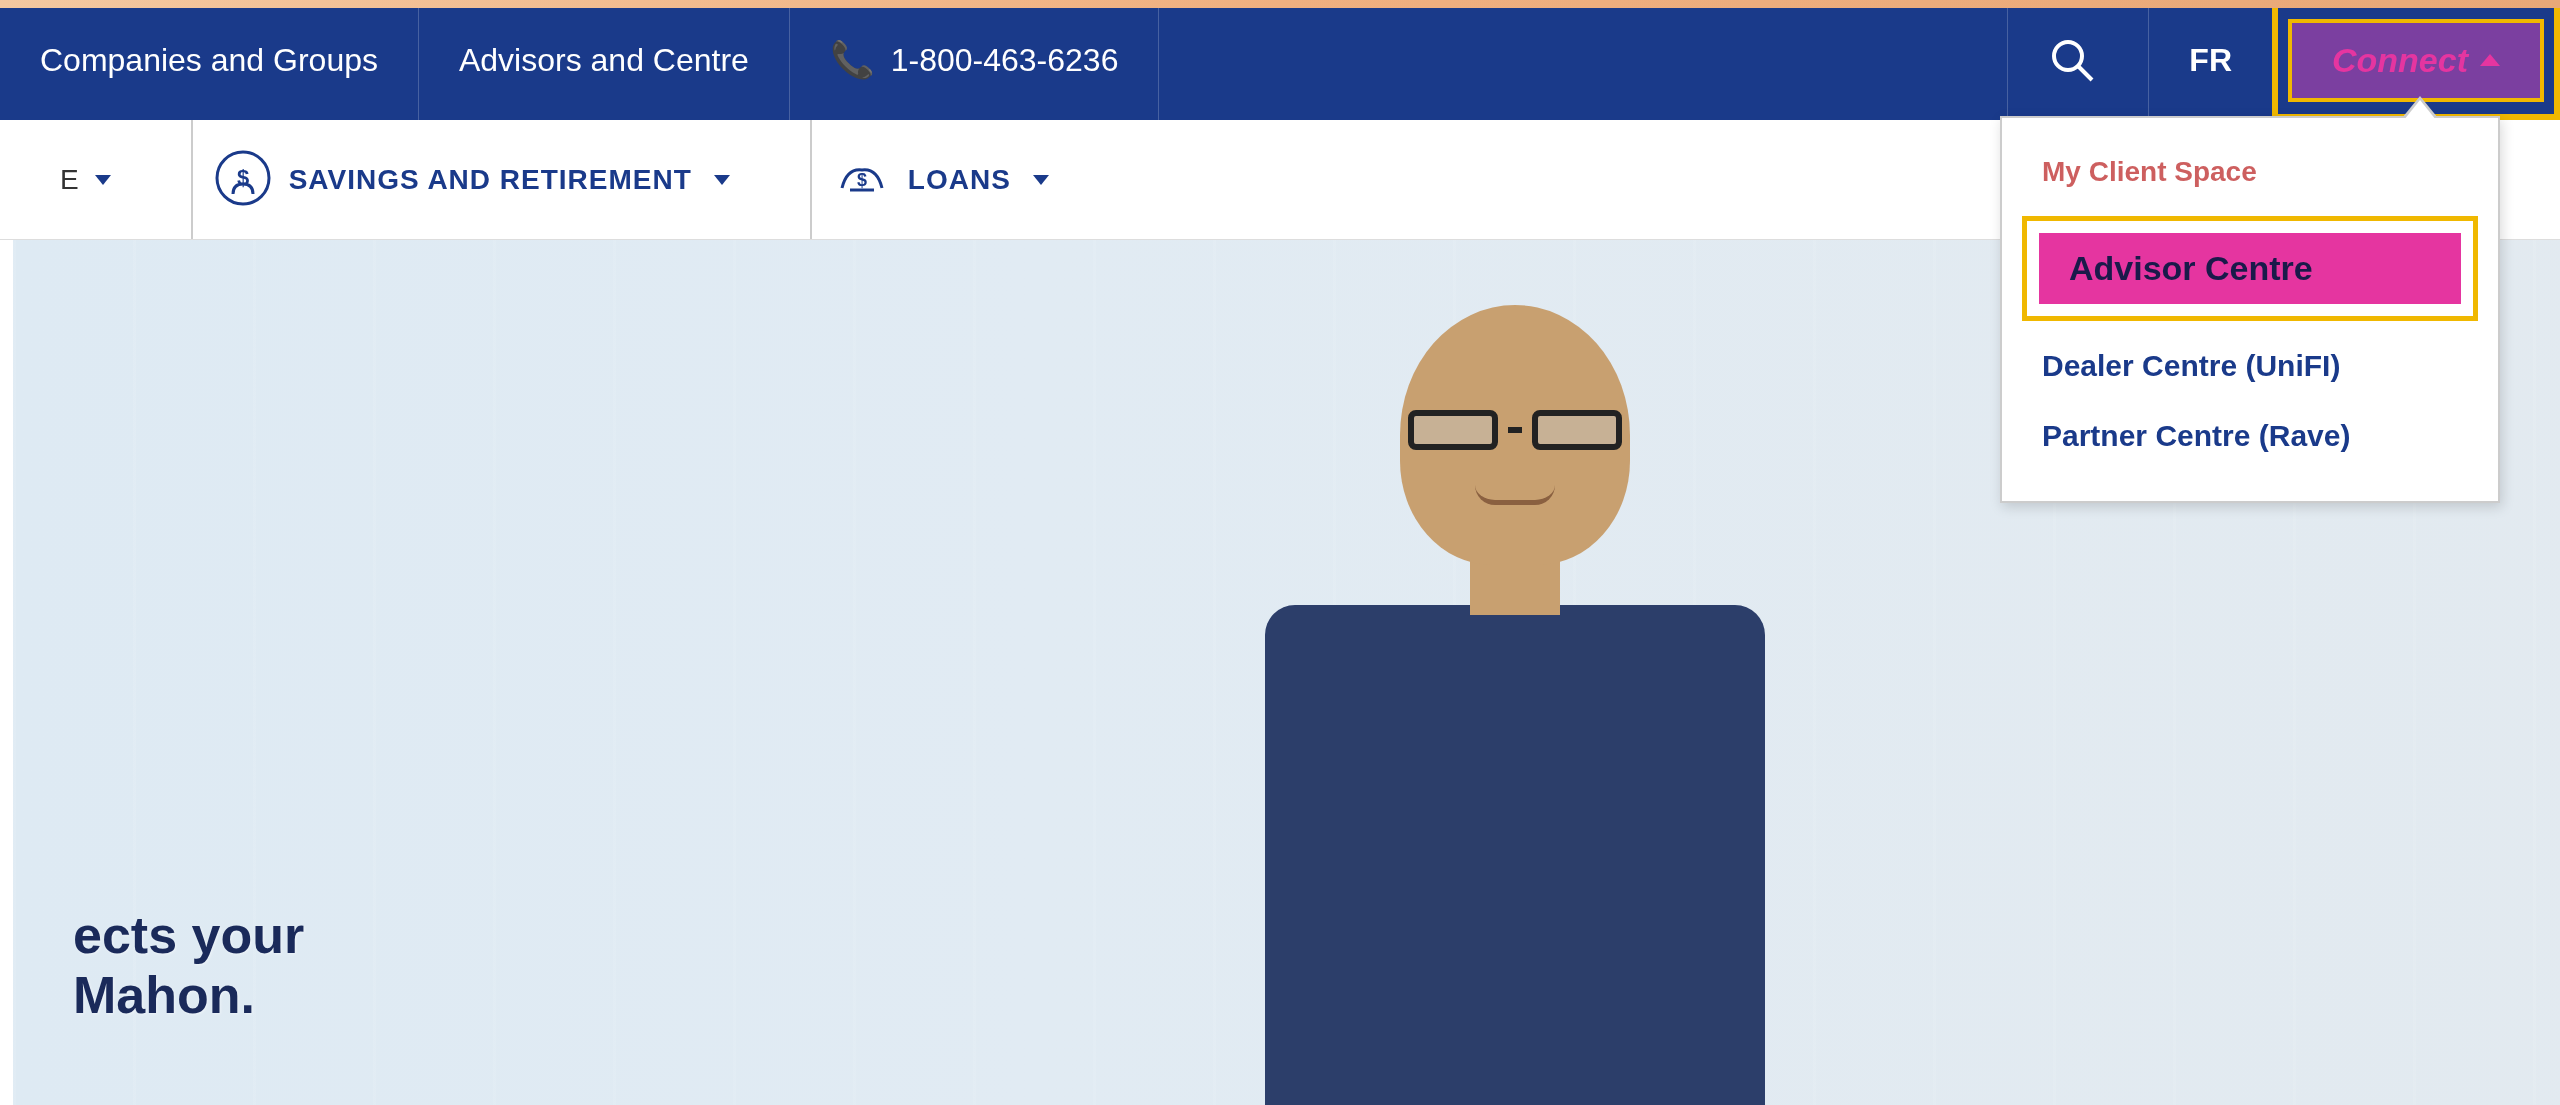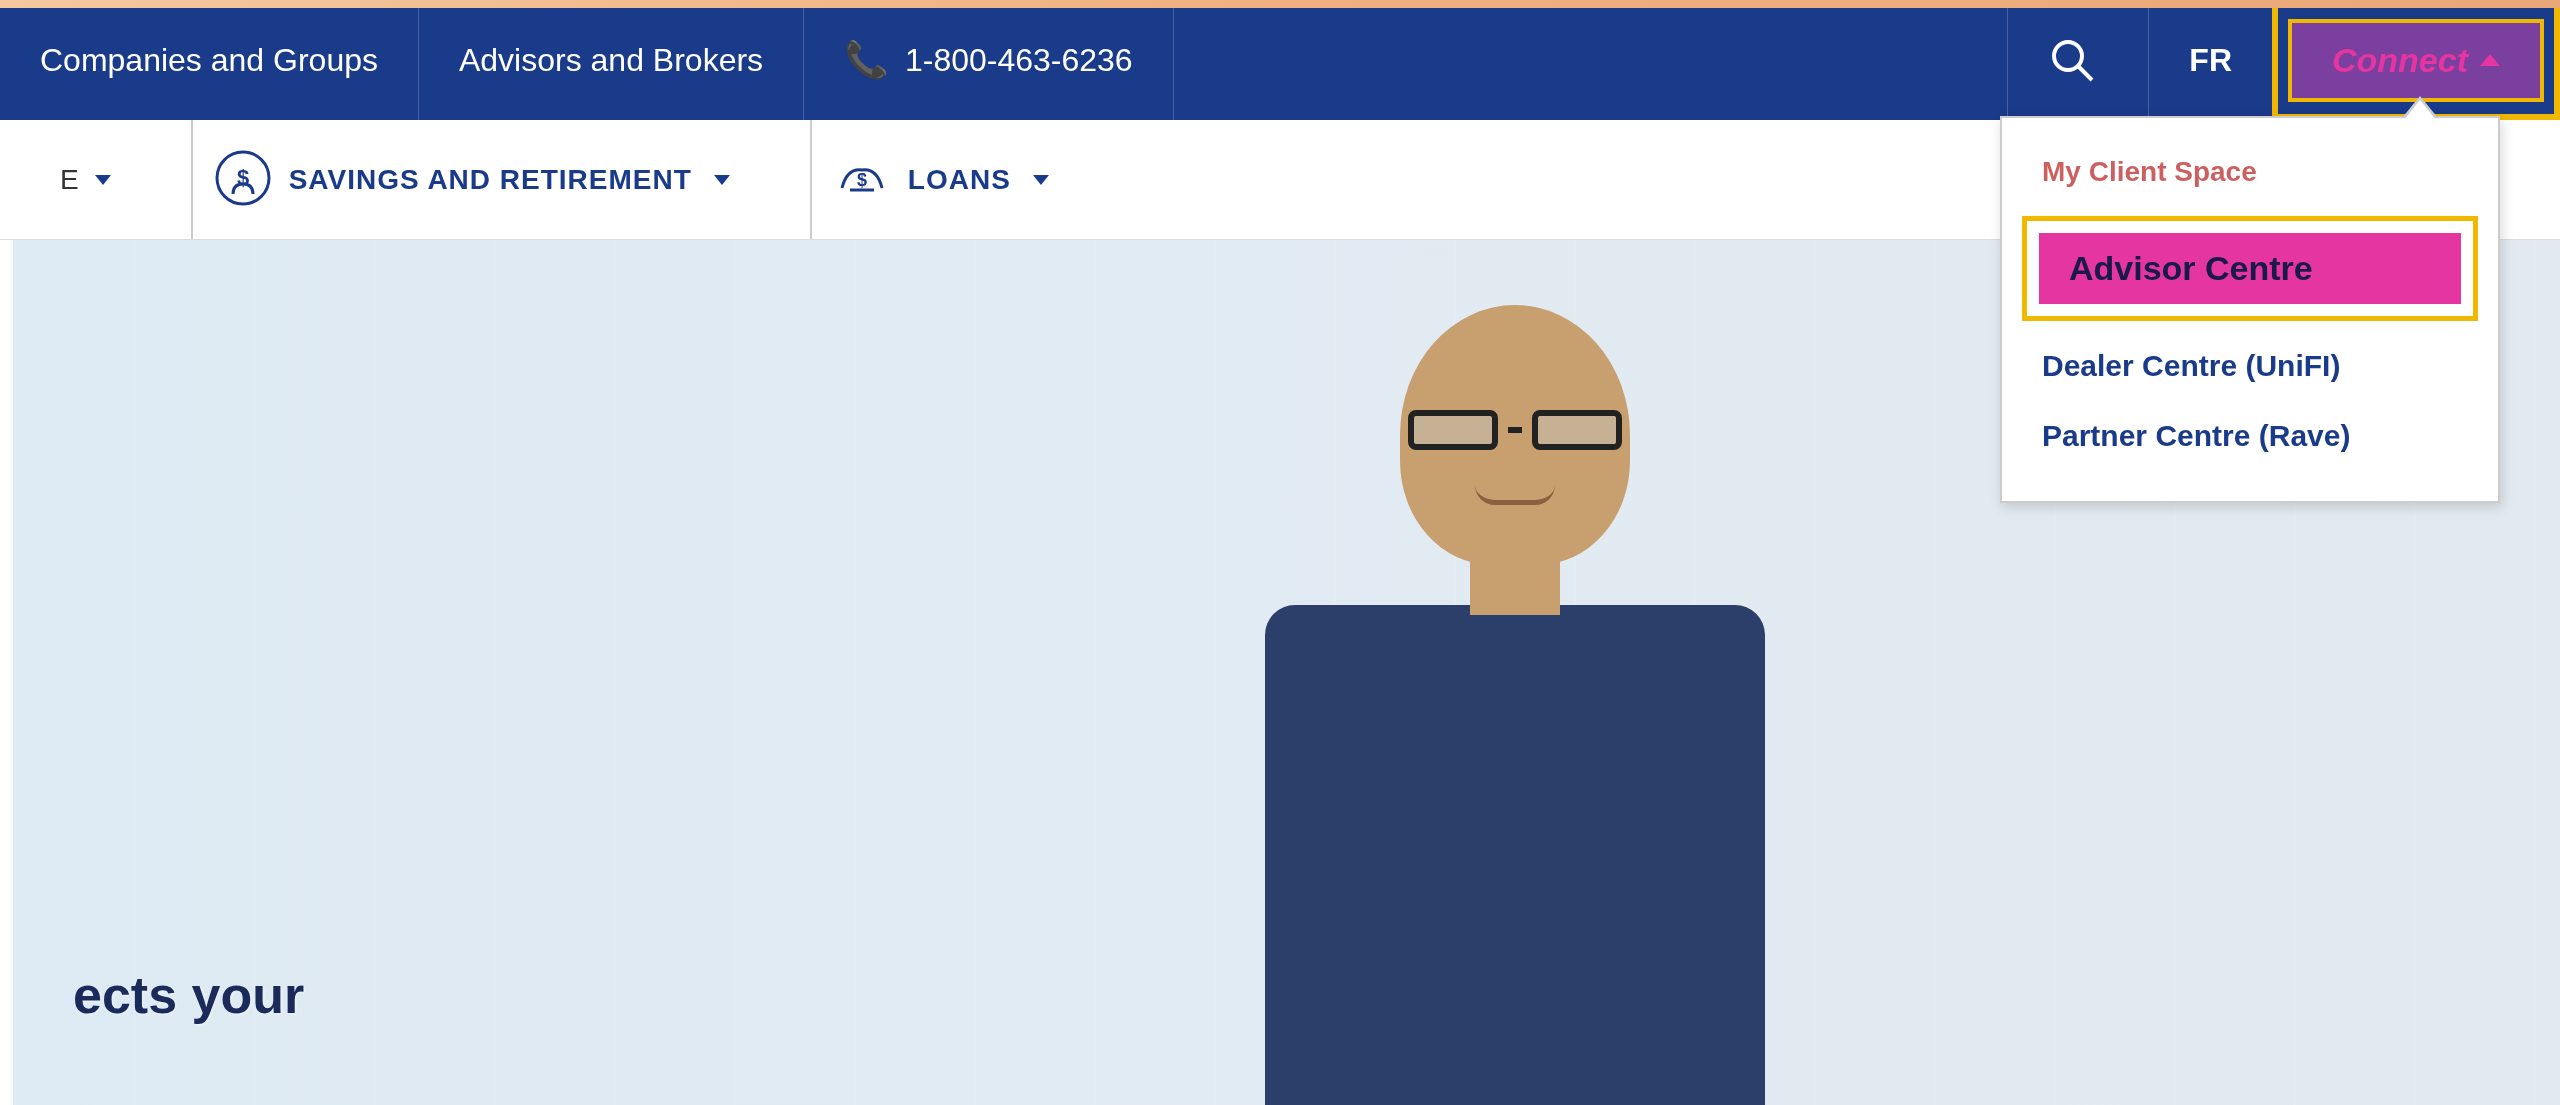--- a/index.html
+++ b/index.html
@@ -324,21 +324,21 @@
 
 <div class="peach-bar"></div>
 
 <div class="top-bar">
   <div class="top-bar-inner">
     <div class="top-bar-item">
       <span>Companies and Groups</span>
     </div>
 
     <div class="top-bar-item">
-      <span>Advisors and Brokers</span>
+      <span>Advisors and Centre</span>
     </div>
 
     <div class="top-bar-item phone">
       <span class="phone-icon">📞</span>
       <span>1-800-463-6236</span>
     </div>
 
     <div class="top-bar-spacer"></div>
 
     <div class="top-bar-search">
@@ -408,20 +408,21 @@
       <div style="width:90px; height:40px; border:6px solid #222; border-radius:8px; background:rgba(200,220,235,0.3);"></div>
       <div style="width:14px; height:6px; background:#222;"></div>
       <div style="width:90px; height:40px; border:6px solid #222; border-radius:8px; background:rgba(200,220,235,0.3);"></div>
     </div>
 
     <div style="position:absolute; bottom:600px; left:50%; transform:translateX(-50%); width:80px; height:20px; border-bottom:5px solid #8a6040; border-radius:0 0 50px 50px;"></div>
   </div>
 
   <div class="hero-text">
     <div class="hero-text-line1">ects your</div>
+    <div class="hero-text-line2">Mahon.</div>
   </div>
 </div>
 
 <div class="dropdown-menu">
 
   <div class="dropdown-arrow-up"></div>
   <div class="dropdown-arrow-up-inner"></div>
 
   <a class="dropdown-item my-client-space">My Client Space</a>
 

